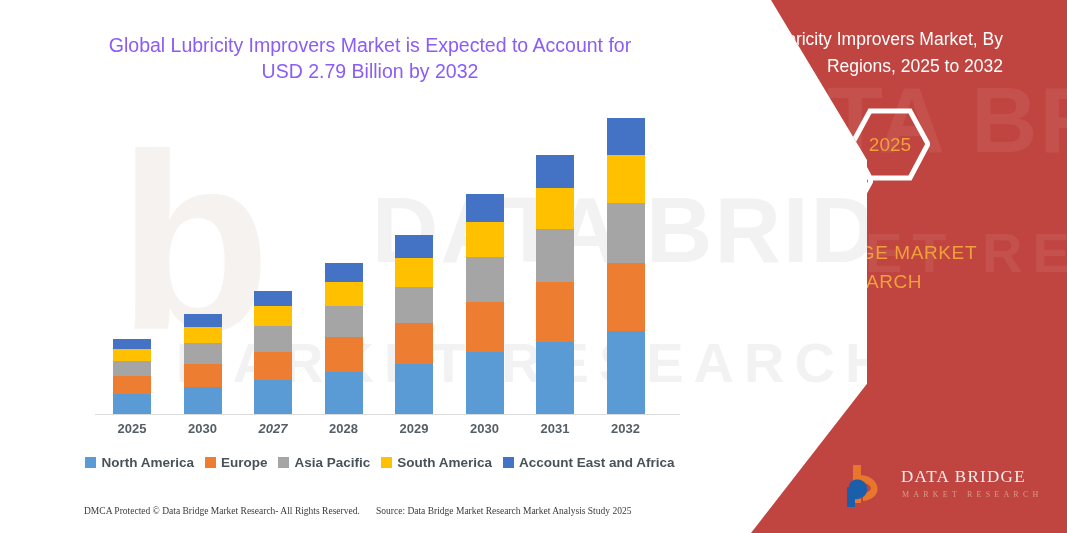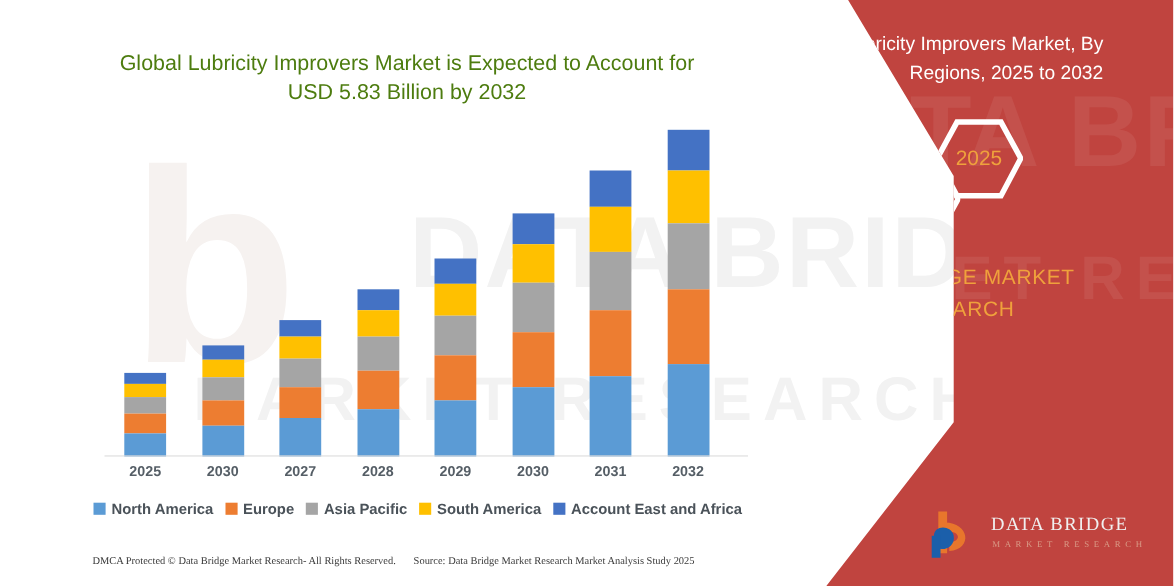--- a/index.html
+++ b/index.html
@@ -18,23 +18,22 @@
   .wm-1{left:372px;top:178px;font-size:92px;}
   .wm-2{left:176px;top:330px;font-size:56px;letter-spacing:10px;}
   .wm-b{
     position:absolute;left:118px;top:118px;
     font-size:250px;line-height:250px;color:#f6f2f0;font-weight:700;
   }
 
   
   .chart-title{
     position:absolute;left:60px;top:32px;width:620px;
-    text-align:center;color:#4d7c0f;font-size:19.5px;line-height:26px;
+    text-align:center;color:#8b5cf6;font-size:19.5px;line-height:26px;
     font-weight:400;
-    margin-top:13px;
   }
 
   .plot{position:absolute;left:95px;top:110px;width:580px;height:305px;}
   .axis-line{
     position:absolute;left:95px;top:414px;width:585px;height:1px;
     background:#dcdcdc;
   }
 
   .bar{position:absolute;bottom:0;width:38px;display:flex;flex-direction:column-reverse;}
   .seg{width:100%;}
@@ -112,21 +111,21 @@
 <body>
 
 <div id="stage">
 
   <div class="wm-b">b</div>
   <div class="wm wm-1">DATA BRIDGE</div>
   <div class="wm wm-2">MARKET RESEARCH</div>
 
   <div class="chart-title">
     <div>Global Lubricity Improvers Market is Expected to Account for</div>
-    <div>USD 5.83 Billion by 2032</div>
+    <div>USD 2.79 Billion by 2032</div>
   </div>
 
   <div class="plot" id="plot">
       <div class="bar" style="left: 18px;">
         <div class="seg" style="height: 21.1639px; background: rgb(91, 155, 213);"></div>
         <div class="seg" style="height: 17.6366px; background: rgb(237, 125, 49);"></div>
         <div class="seg" style="height: 15.5202px; background: rgb(165, 165, 165);"></div>
         <div class="seg" style="height: 11.9929px; background: rgb(255, 192, 0);"></div>
         <div class="seg" style="height: 9.87648px; background: rgb(68, 114, 196);"></div>
       </div>
@@ -177,21 +176,21 @@
         <div class="seg" style="height: 67.7245px; background: rgb(237, 125, 49);"></div>
         <div class="seg" style="height: 60.6698px; background: rgb(165, 165, 165);"></div>
         <div class="seg" style="height: 47.266px; background: rgb(255, 192, 0);"></div>
         <div class="seg" style="height: 37.3895px; background: rgb(68, 114, 196);"></div>
       </div>
     </div>
   <div class="axis-line"></div>
   <div class="xlabels" id="xlabels">
       <div class="xlabel" style="left: 2px;">2025</div>
       <div class="xlabel" style="left: 72.5px;">2030</div>
-      <div class="xlabel" style="left: 143px;">2027</div>
+      <div class="xlabel" style="left: 143px; font-style: italic;">2027</div>
       <div class="xlabel" style="left: 213.5px;">2028</div>
       <div class="xlabel" style="left: 284px;">2029</div>
       <div class="xlabel" style="left: 354.5px;">2030</div>
       <div class="xlabel" style="left: 425px;">2031</div>
       <div class="xlabel" style="left: 495.5px;">2032</div>
     </div>
 
   <div class="legend" id="legend">
       <div class="lg-item">
         <span class="lg-swatch" style="background: rgb(91, 155, 213);"></span>

